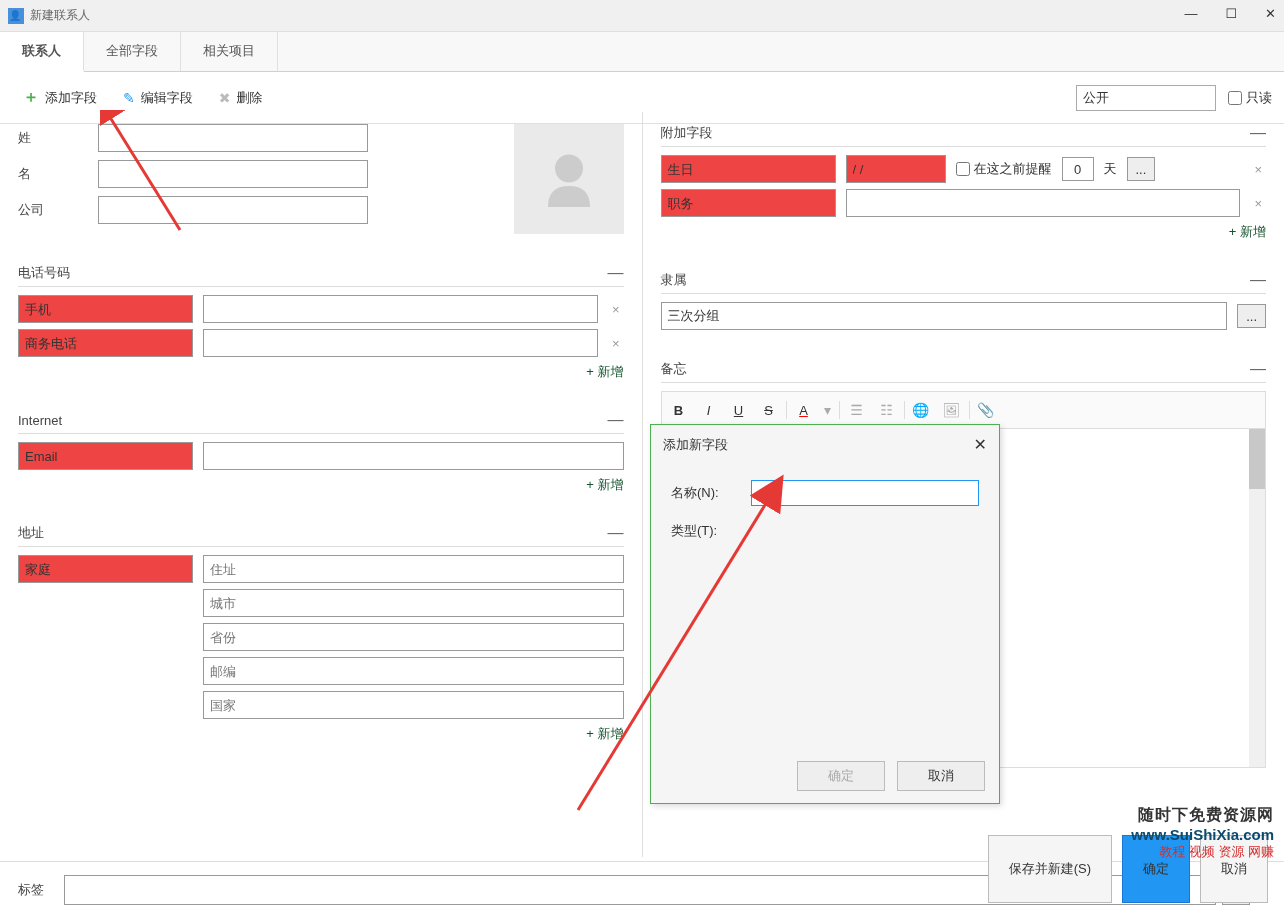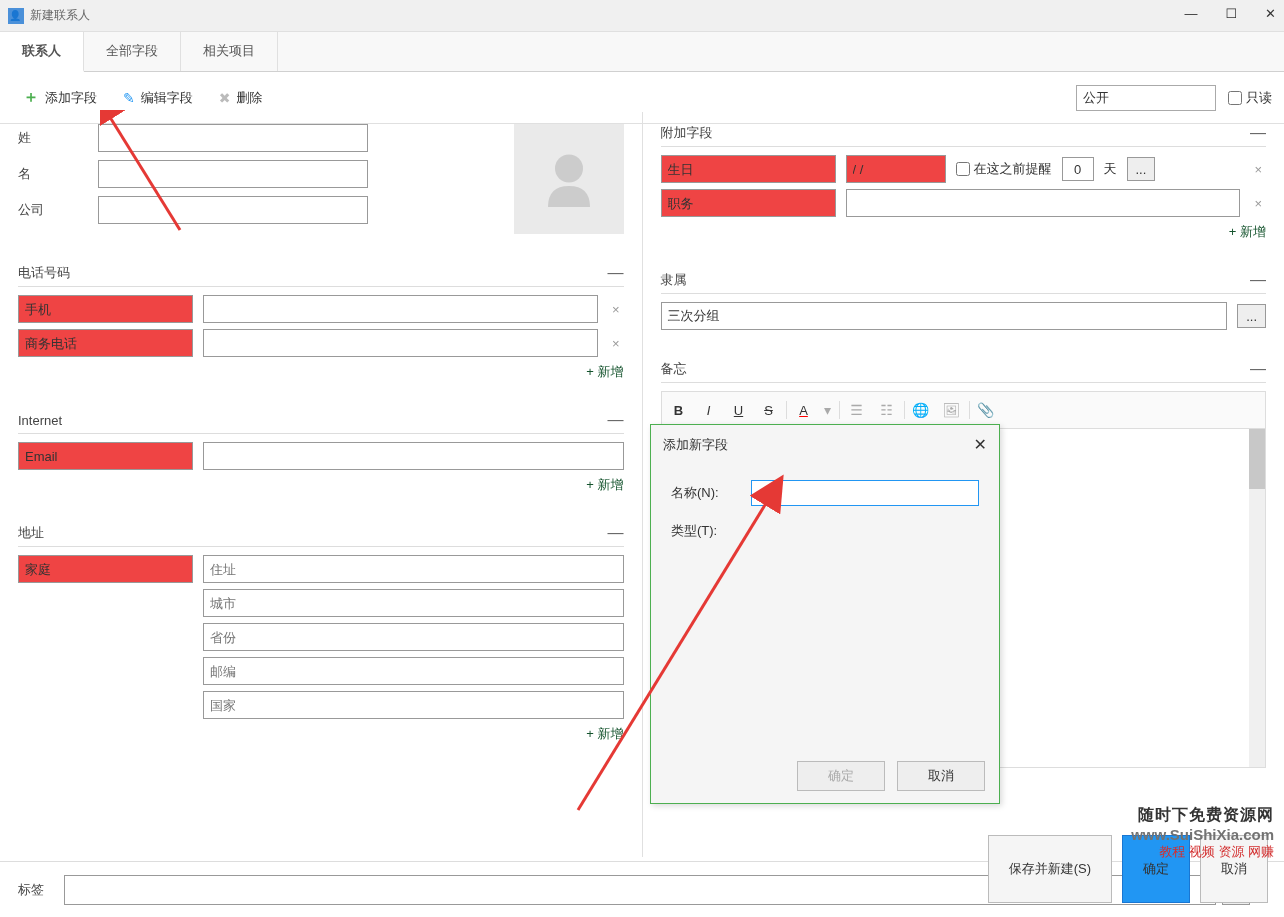--- a/index.html
+++ b/index.html
@@ -61,21 +61,21 @@
 .dlg-row .l{width:80px}
 .dlg-inp{flex:1;border:1px solid #2196f3;height:26px;padding:2px 6px;background:#fff}
 .dlg-sel{flex:1;border:1px solid #999;height:26px;padding:2px 6px;background:#eee}
 .dlg-btns{position:absolute;bottom:12px;right:14px;display:flex;gap:12px}
 .dlg-btn{padding:5px 30px;border:1px solid #bbb;background:#eee;cursor:pointer}
 .dlg-btn.dis{color:#aaa}
 .arrow1{position:absolute;left:100px;top:110px;z-index:50;pointer-events:none}
 .arrow2{position:absolute;left:568px;top:460px;z-index:150;pointer-events:none}
 .watermark{position:absolute;right:10px;bottom:56px;text-align:right;z-index:200;pointer-events:none}
 .wm1{font-size:16px;font-weight:bold;letter-spacing:1px}
-.wm2{font-size:15px;font-weight:bold;color:#737373}
+.wm2{font-size:15px;font-weight:bold;color:#0c4a6e}
 .wm3{font-size:13px;color:#d32f2f}
 select{appearance:none;-webkit-appearance:none;background-image:linear-gradient(45deg,transparent 50%,#666 50%),linear-gradient(135deg,#666 50%,transparent 50%);background-position:calc(100% - 14px) 11px,calc(100% - 9px) 11px;background-size:5px 5px,5px 5px;background-repeat:no-repeat}
 select.typesel,select.dlg-sel{background-position:calc(100% - 14px) 10px,calc(100% - 9px) 10px}
 .topflex{display:flex}
 .topfields{flex:1}
 .group-inp{flex:1;border:1px solid #999;height:28px;padding:3px 6px;display:flex;align-items:center}
 </style>
 </head>
 <body>
 

